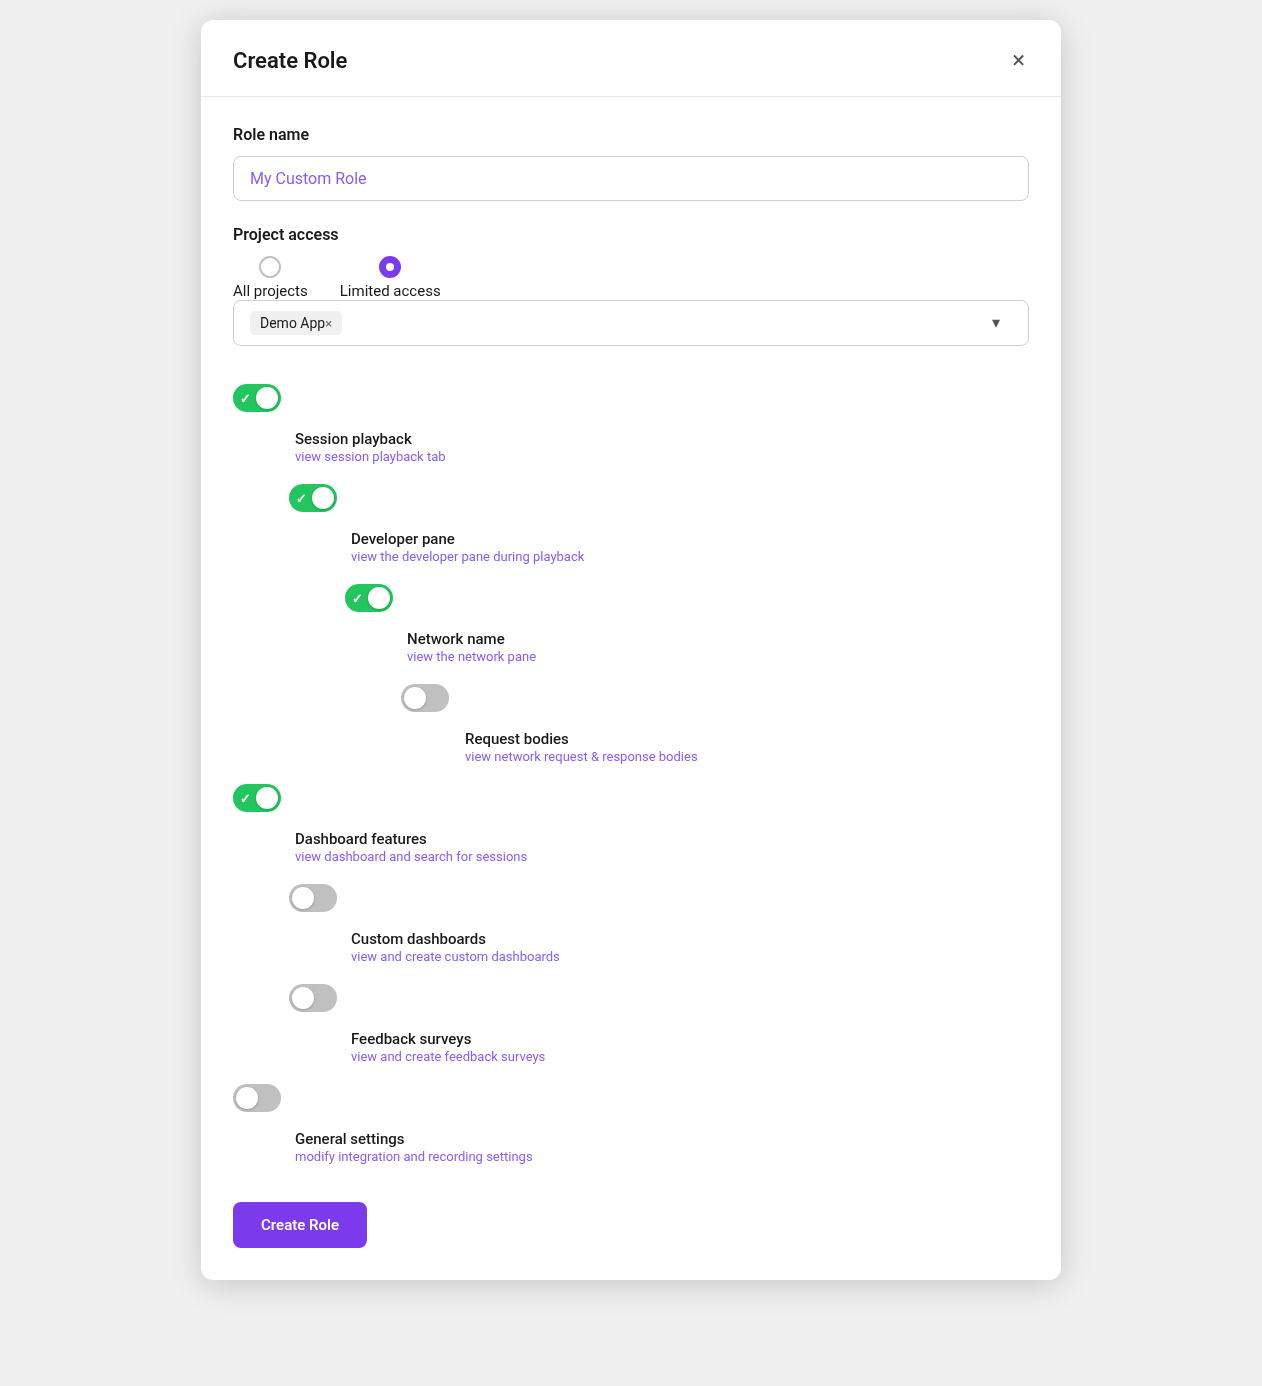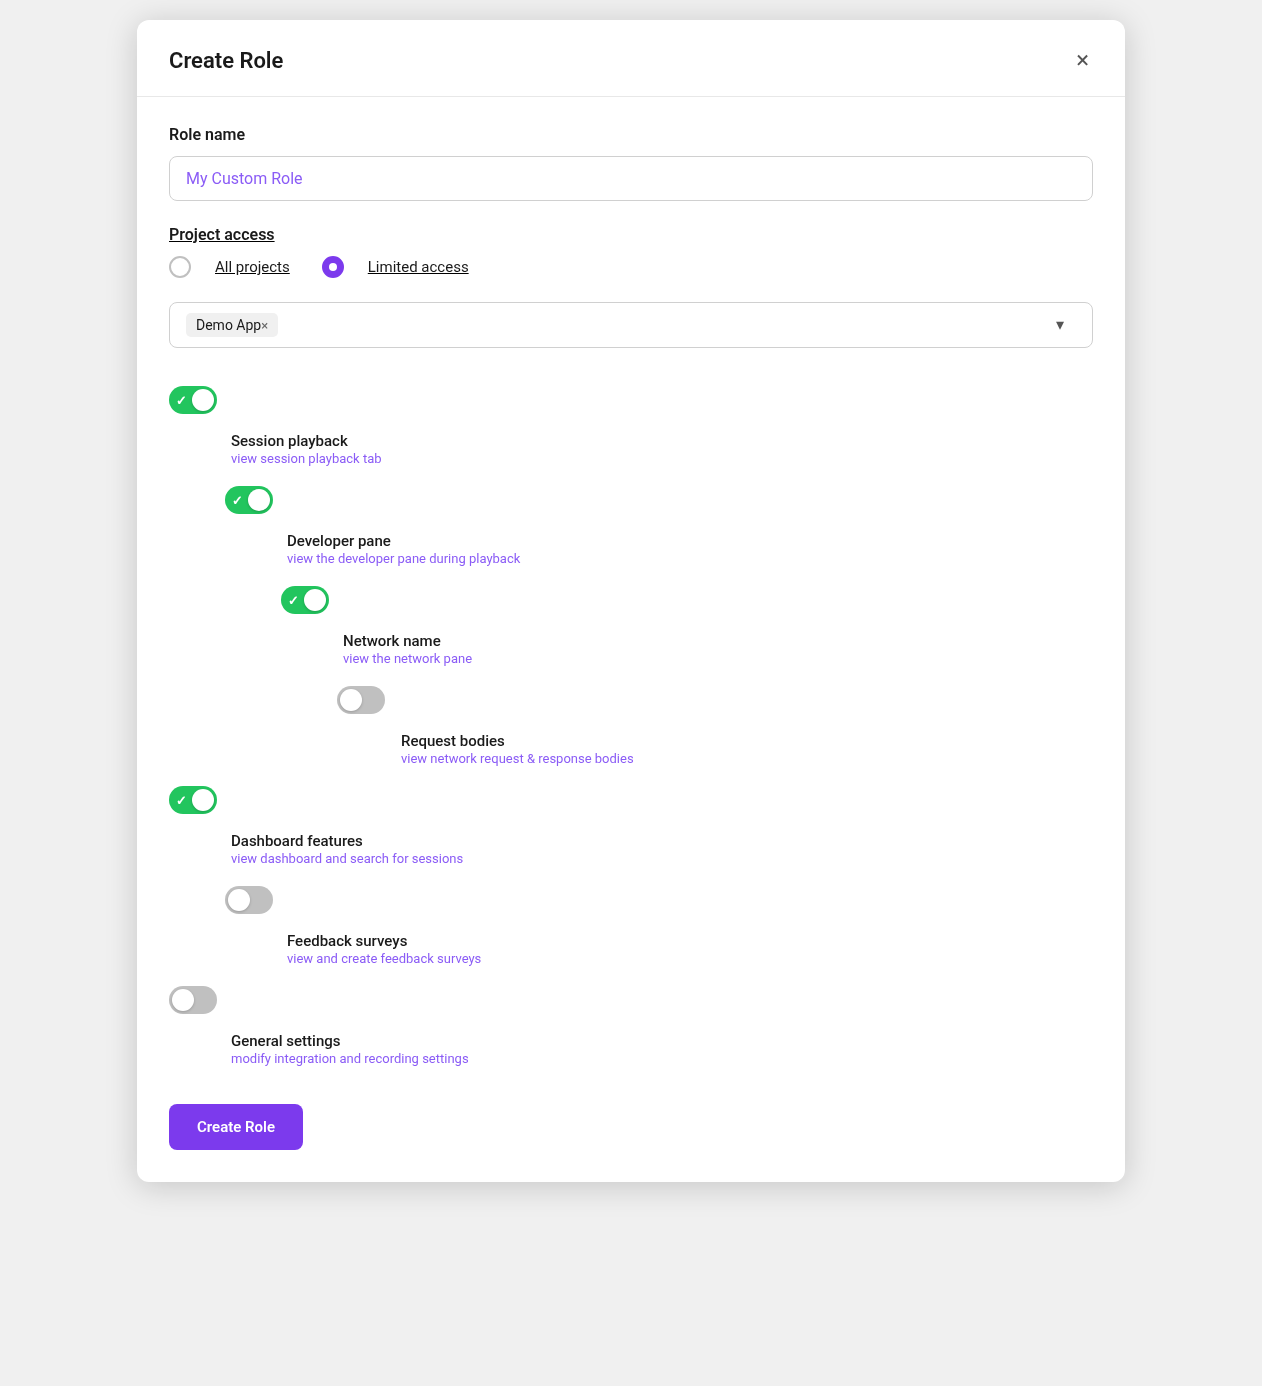--- a/index.html
+++ b/index.html
@@ -14,21 +14,21 @@
       display: flex;
       justify-content: center;
       align-items: flex-start;
       padding: 20px;
       min-height: 100vh;
     }
 
     .modal {
       background: #fff;
       border-radius: 12px;
-      width: 988px;
+      width: 860px;
       max-width: 100%;
       box-shadow: 0 4px 32px rgba(0,0,0,0.18);
       overflow: hidden;
     }
 
     .modal-header {
       display: flex;
       align-items: center;
       justify-content: space-between;
       padding: 24px 32px 20px 32px;
@@ -70,36 +70,35 @@
       padding: 12px 16px;
       border: 1.5px solid #d0d0d0;
       border-radius: 8px;
       font-size: 16px;
       color: #8b5cf6;
       outline: none;
       margin-bottom: 24px;
     }
 
     .project-access-section {
-      margin-bottom: 24px;
-      text-decoration: underline;
     }
 
     .radio-group {
       display: flex;
       align-items: center;
       gap: 32px;
       margin-top: 8px;
     }
 
     .radio-item {
       display: flex;
       align-items: center;
-      gap: 24px;
-      cursor: pointer;
+      gap: 4px;
+      cursor: pointer;
+      flex-direction: column;
     }
 
     .radio-circle {
       width: 22px;
       height: 22px;
       border-radius: 50%;
       border: 2px solid #c0c0c0;
       display: flex;
       align-items: center;
       justify-content: center;
@@ -381,20 +380,31 @@
             <span class="toggle-check">✓</span>
             <div class="toggle-knob"></div>
           </div>
         </div>
         <div class="permission-text">
           <span class="permission-name">Dashboard features</span>
           <span class="permission-desc">view dashboard and search for sessions</span>
         </div>
       </div>
 
+      <div class="permission-item indented-1">
+        <div class="toggle">
+          <div class="toggle-track off">
+            <div class="toggle-knob"></div>
+          </div>
+        </div>
+        <div class="permission-text">
+          <span class="permission-name">Custom dashboards</span>
+          <span class="permission-desc">view and create custom dashboards</span>
+        </div>
+      </div>
 
 
       <div class="permission-item indented-1">
         <div class="toggle">
           <div class="toggle-track off">
             <div class="toggle-knob"></div>
           </div>
         </div>
         <div class="permission-text">
           <span class="permission-name">Feedback surveys</span>

